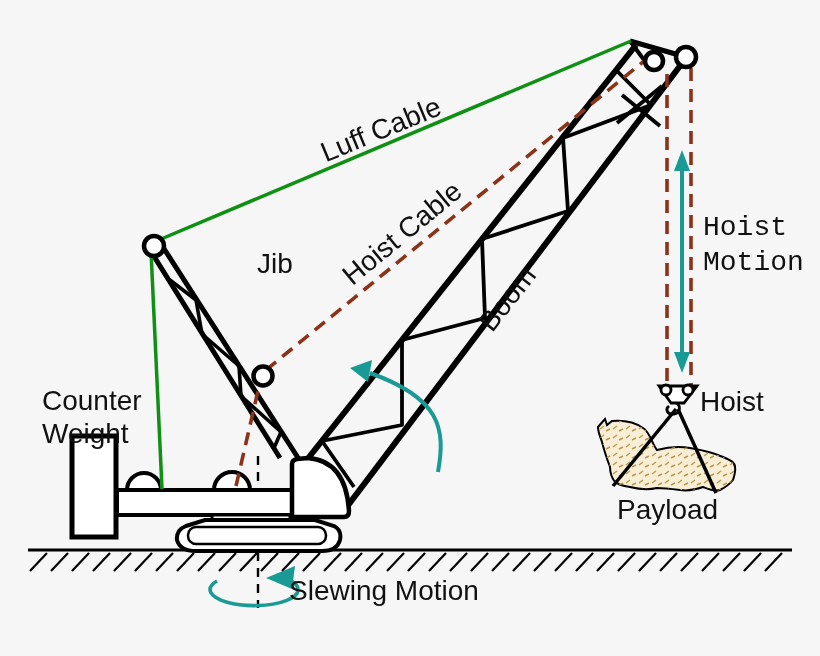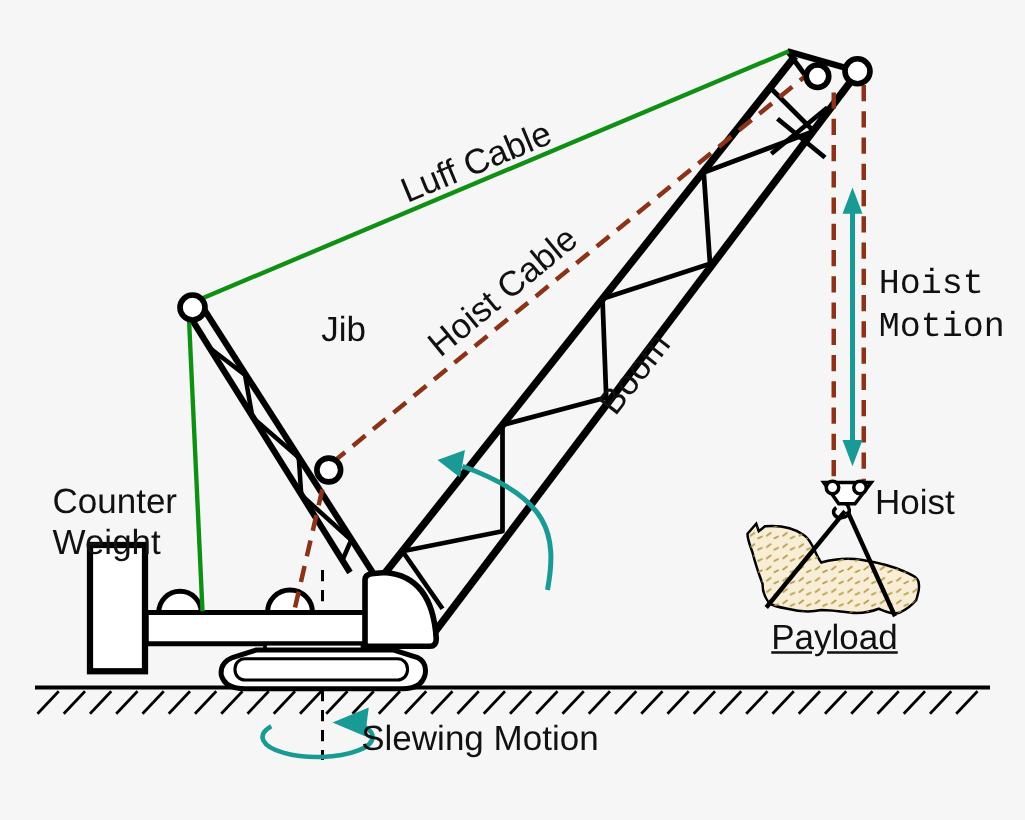--- a/index.html
+++ b/index.html
@@ -176,17 +176,17 @@
   <div class="lbl" style="left:497px;top:306px;transform:rotate(-52deg);">Boom</div>
 
   <div class="lbl" style="left:42px;top:360px;line-height:33px;margin-top:24px;">Counter
 Weight</div>
 
   <div class="lbl" style="left:703px;top:210px;line-height:35px;font-family:Liberation Mono, monospace;">Hoist
 Motion</div>
 
   <div class="lbl" style="left:700px;top:386px;">Hoist</div>
 
-  <div class="lbl" style="left:617px;top:494px;text-decoration:underline;">Payload</div>
+  <div class="lbl" style="left:617px;top:494px;">Payload</div>
 
 
   <div class="lbl" style="left:289px;top:575px;">Slewing Motion</div>
 </div>
 
 </body></html>

